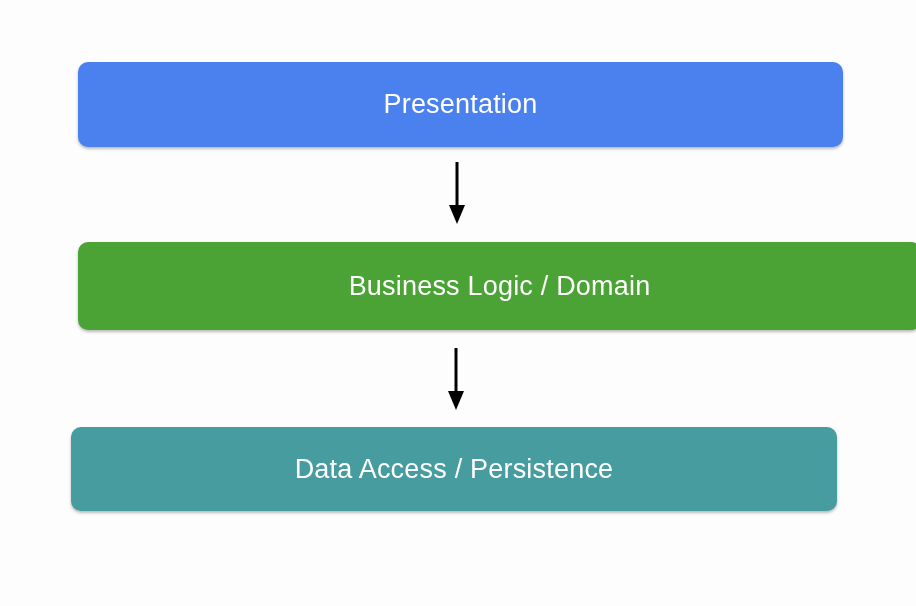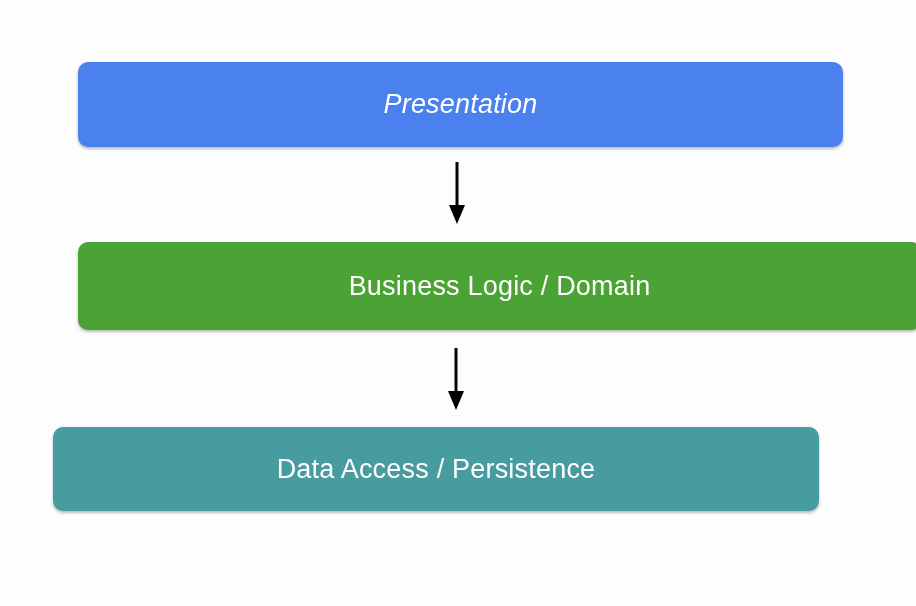--- a/index.html
+++ b/index.html
@@ -31,30 +31,29 @@
     font-size: 27px;
     font-weight: 400;
     letter-spacing: 0.2px;
     white-space: nowrap;
   }
   .box-presentation {
     left: 78px;
     top: 62px;
     width: 765px;
     height: 85px;
-    font-style: italic;
   }
   .box-business {
     left: 78px;
     top: 242px;
     width: 843px;
     height: 88px;
   }
   .box-data {
-    left: 53px;
+    left: 71px;
     top: 427px;
     width: 766px;
     height: 84px;
   }
   .arrow {
     position: absolute;
     width: 20px;
     height: 62px;
   }
   .arrow-1 {

